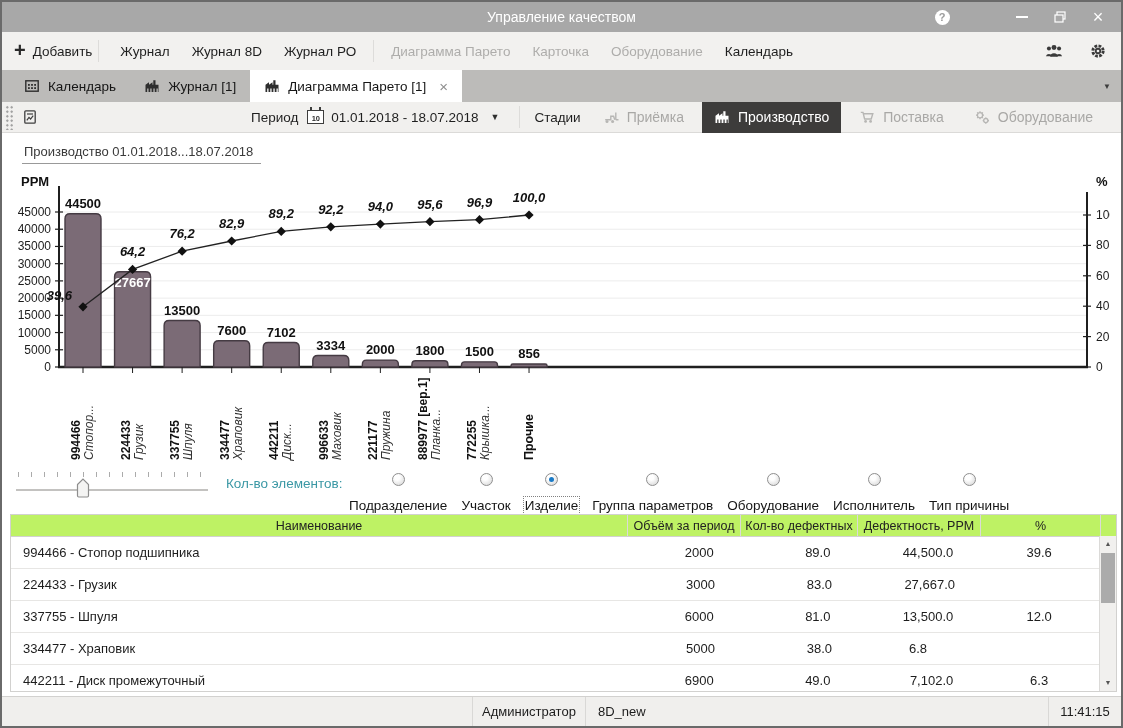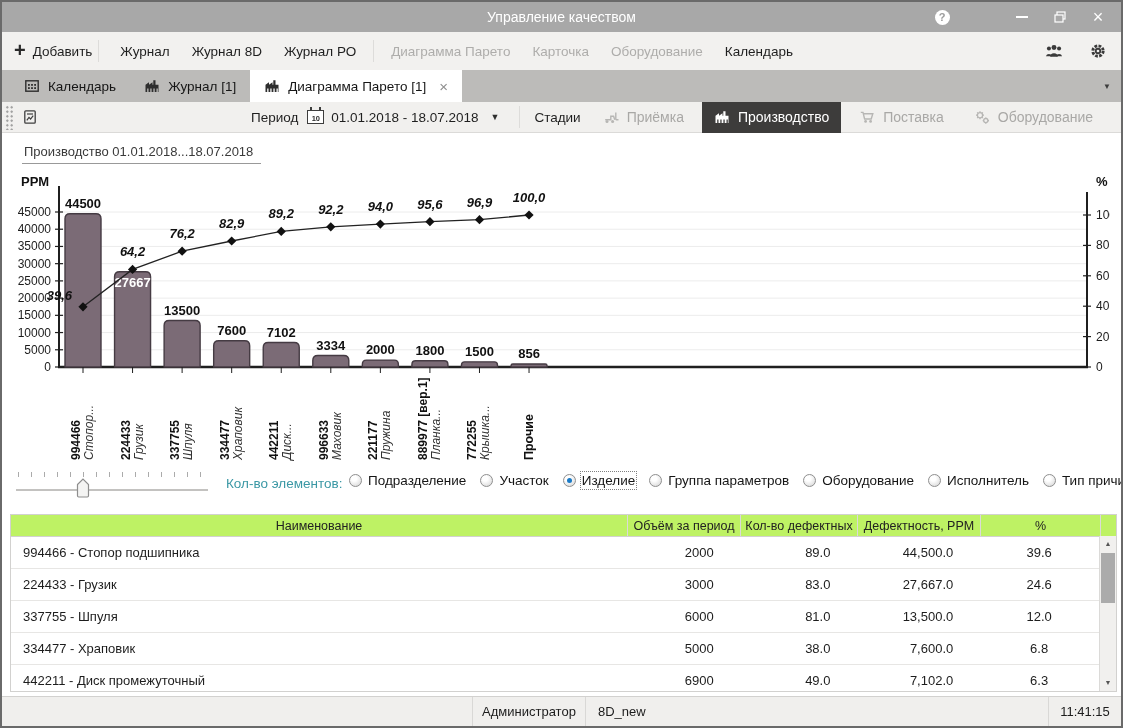--- a/index.html
+++ b/index.html
@@ -61,21 +61,21 @@
                border-bottom:1px solid #999;}
   #chart{position:absolute;left:8px;top:168px;}
   
   .slider{position:absolute;left:14px;top:469px;width:192px;height:28px;}
   .slider-ticks{position:absolute;left:2px;right:4px;top:1px;height:5px;
         background:repeating-linear-gradient(90deg,#ababab 0 1px,transparent 1px 13px);}
   .slider-track{position:absolute;left:0;top:18px;width:192px;height:2px;background:#c3c2c0;}
   .slider-thumb{position:absolute;top:7px;}
   .ke-label{position:absolute;left:224px;top:474px;font-size:13.5px;color:#3b98a5;}
   .radios{position:absolute;left:347px;top:471px;display:flex;gap:14px;align-items:center;}
-  .radio-item{display:flex;align-items:center;gap:6px;font-size:13.5px;color:#151515;white-space:nowrap;}
+  .radio-item{display:flex;align-items:center;gap:12px;font-size:13.5px;color:#151515;white-space:nowrap;flex-direction:column;}
   .radio-circle{width:13px;height:13px;border-radius:50%;border:1px solid #8f8f8f;box-sizing:border-box;position:relative;
         background:radial-gradient(circle at 38% 32%,#ffffff 25%,#e4e4e4 70%,#cfcfcf);}
   .radio-dot{position:absolute;left:3px;top:3px;width:5px;height:5px;border-radius:50%;background:#1a7ac6;}
   .radio-label.selected{outline:1px dotted #808080;outline-offset:1px;}
   
   .table-wrap{position:absolute;left:8px;top:512px;width:1107px;height:178px;border:1px solid #d2d1cf;
               box-sizing:border-box;background:#fff;}
   .thead{display:flex;height:21px;background:#bef264;border-bottom:1px solid #d2d1cf;}
   .th{font-size:12.5px;color:#222;display:flex;align-items:center;justify-content:center;
       border-right:1px solid #dbdad8;box-sizing:border-box;}
@@ -469,34 +469,32 @@
           <div class="td num" style="width: 113px;">2000</div>
           <div class="td num" style="width: 117px;">89.0</div>
           <div class="td num" style="width: 123px;">44,500.0</div>
           <div class="td pct" style="width: 120px;">39.6</div>
         </div>
         <div class="tr">
           <div class="td c0" style="width: 617px;">224433 - Грузик</div>
           <div class="td num" style="width: 113px;">3000</div>
           <div class="td num" style="width: 117px;">83.0</div>
           <div class="td num" style="width: 123px;">27,667.0</div>
-          <div class="td pct" style="width: 120px;">24.6</div>
         </div>
         <div class="tr">
           <div class="td c0" style="width: 617px;">337755 - Шпуля</div>
           <div class="td num" style="width: 113px;">6000</div>
           <div class="td num" style="width: 117px;">81.0</div>
           <div class="td num" style="width: 123px;">13,500.0</div>
           <div class="td pct" style="width: 120px;">12.0</div>
         </div>
         <div class="tr">
           <div class="td c0" style="width: 617px;">334477 - Храповик</div>
           <div class="td num" style="width: 113px;">5000</div>
           <div class="td num" style="width: 117px; text-align: center;">38.0</div>
-          <div class="td num" style="width: 123px;">7,600.0</div>
           <div class="td pct" style="width: 120px;">6.8</div>
         </div>
         <div class="tr">
           <div class="td c0" style="width: 617px;">442211 - Диск промежуточный</div>
           <div class="td num" style="width: 113px;">6900</div>
           <div class="td num" style="width: 117px;">49.0</div>
           <div class="td num" style="width: 123px;">7,102.0</div>
           <div class="td pct" style="width: 120px;">6.3</div>
         </div>
       </div>

